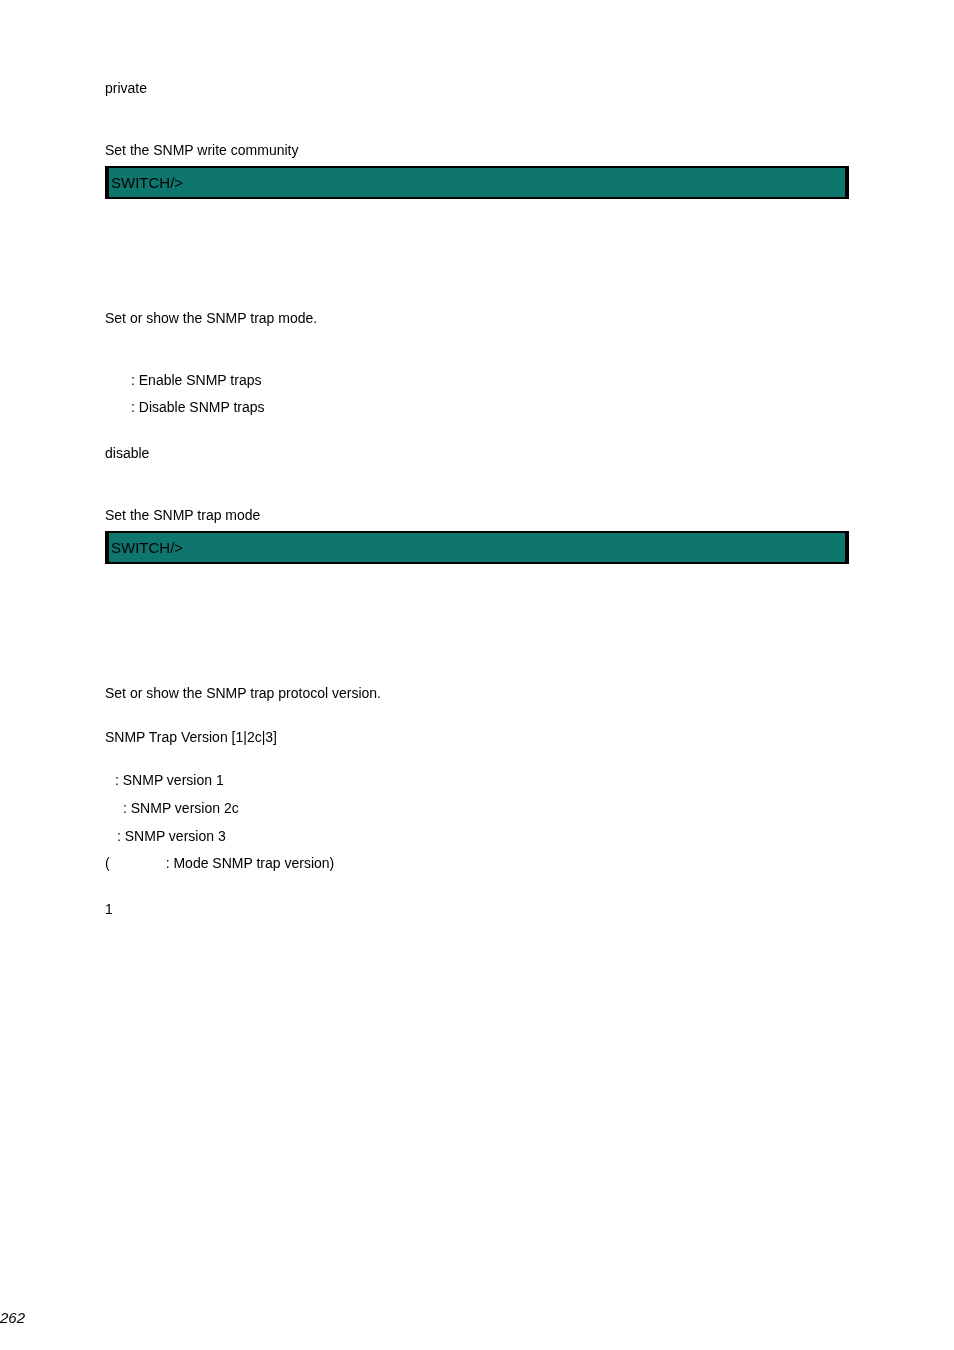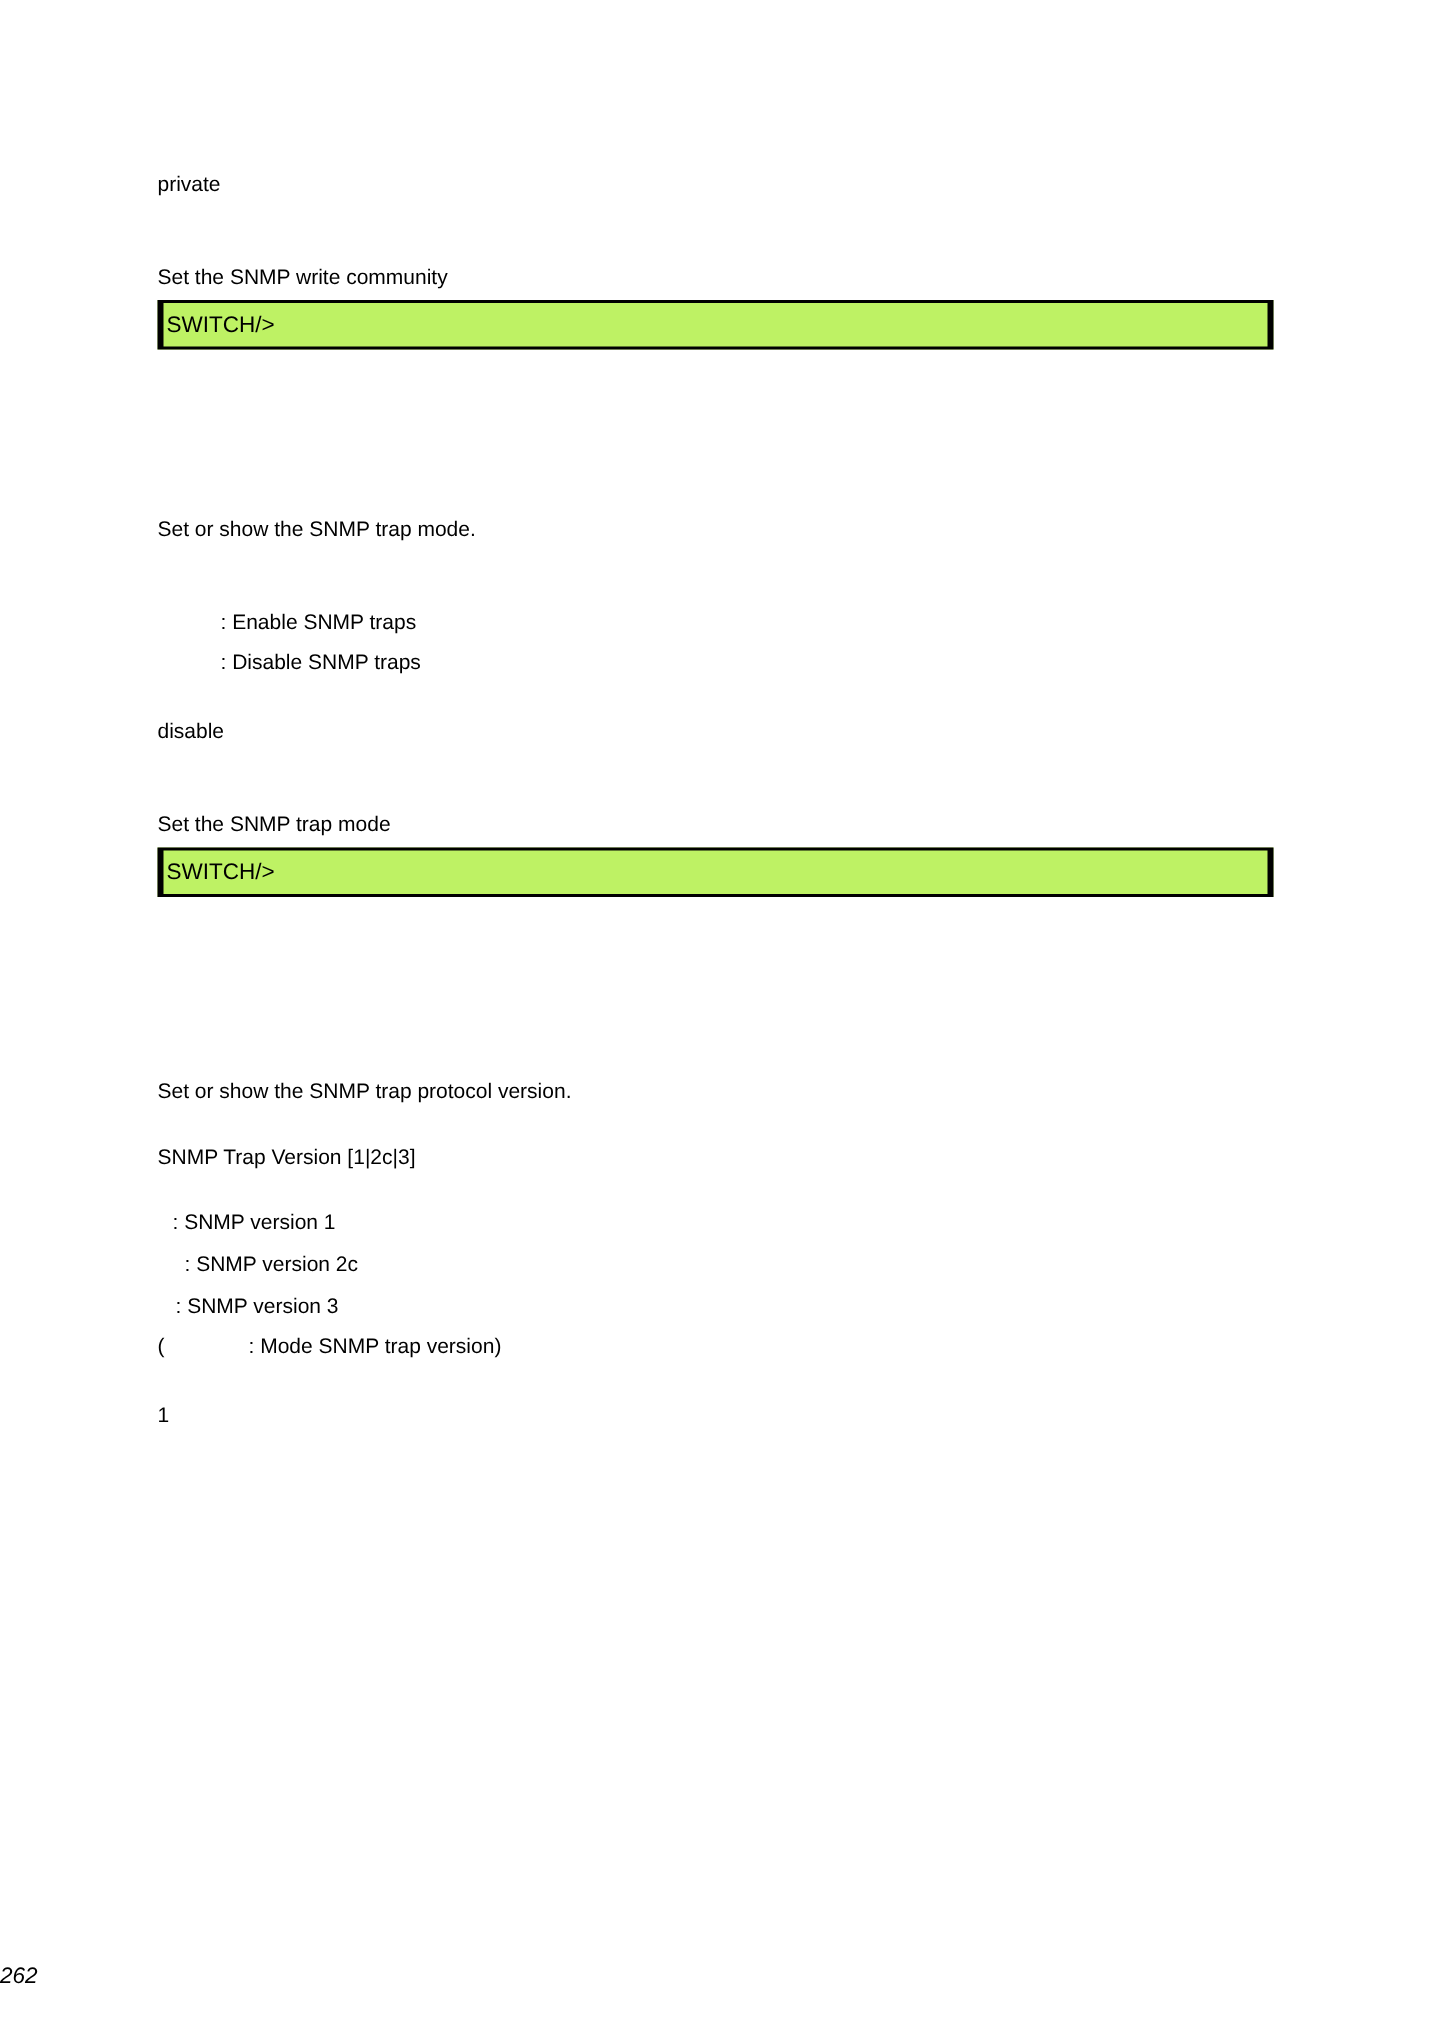--- a/index.html
+++ b/index.html
@@ -10,42 +10,42 @@
   body {
     width: 954px;
     height: 1350px;
     position: relative;
     font-family: Arial, Helvetica, sans-serif;
     font-size: 14px;
     color: #000;
     line-height: 1.4;
   }
   .page {
-    padding: 113px 105px 0 105px;
+    padding: 79px 105px 0 105px;
   }
   .para {
     margin: 0 0 6px 0;
   }
   .gap-small { height: 18px; }
   .gap-med { height: 36px; }
   .gap-large { height: 110px; }
   .gap-xlarge { height: 120px; }
   .code-box {
-    background: #bef264;
+    background: #0f766e;
     border-top: 2px solid #000;
     border-bottom: 2px solid #000;
     border-left: 4px solid #000;
     border-right: 4px solid #000;
     padding: 4px 2px;
     font-size: 15px;
     box-sizing: border-box;
     width: 100%;
     margin: 2px 0 0 0;
   }
-  .indent1 { margin-left: 42px; }
+  .indent1 { margin-left: 26px; }
   .param-row {
     margin-bottom: 8px;
   }
   .page-number {
     position: absolute;
     bottom: 22px;
     left: 0;
     width: 100%;
     text-align: left;
     font-size: 15px;

